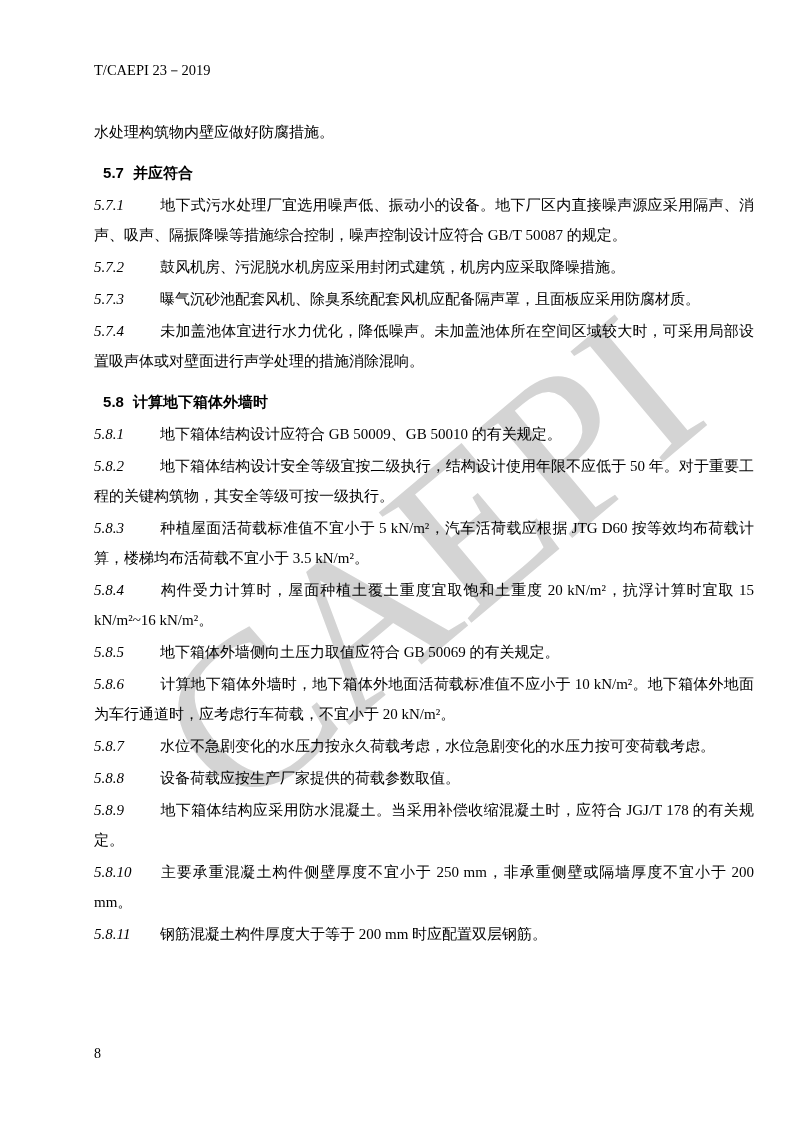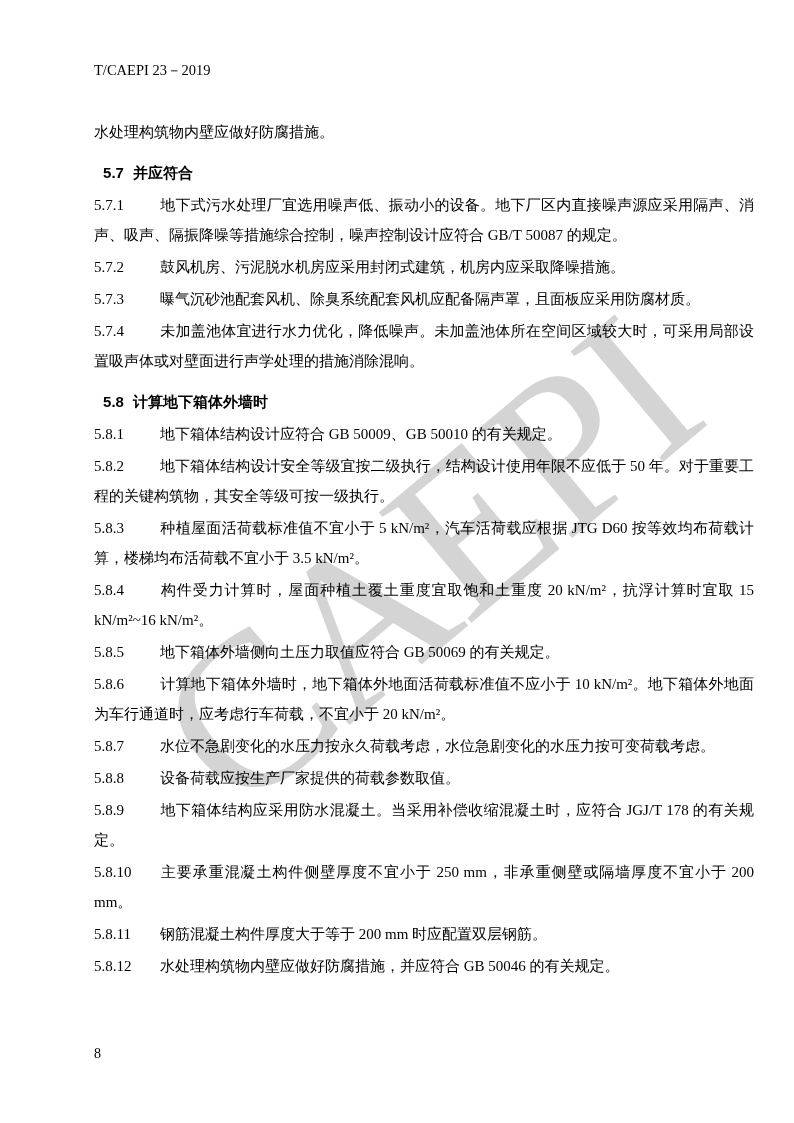--- a/index.html
+++ b/index.html
@@ -40,21 +40,21 @@
     top: 117px;
     width: 660px;
     z-index: 1;
   }
   .para {
     font-size: 15px;
     line-height: 30px;
     margin: 0 0 2px 0;
     text-align: justify;
   }
-  .para .num { display: inline-block; width: 66px; vertical-align: baseline; }
+  .para .num { display: inline-block; width: 66px; vertical-align: baseline; font-style: italic; }
   .heading {
     font-family: "Liberation Sans", "DejaVu Sans", sans-serif;
     font-weight: bold;
     font-size: 15px;
     line-height: 30px;
     margin: 11px 0 2px 0;
   }
   .heading .num { display: inline-block; width: 39px; text-align: center; }
   .page-number {
     position: absolute;
@@ -85,17 +85,16 @@
       <div class="para"><span class="num">5.8.2</span><span class="txt">地下箱体结构设计安全等级宜按二级执行，结构设计使用年限不应低于 50 年。对于重要工程的关键构筑物，其安全等级可按一级执行。</span></div>
       <div class="para"><span class="num">5.8.3</span><span class="txt">种植屋面活荷载标准值不宜小于 5 kN/m²，汽车活荷载应根据 JTG D60 按等效均布荷载计算，楼梯均布活荷载不宜小于 3.5 kN/m²。</span></div>
       <div class="para"><span class="num">5.8.4</span><span class="txt">构件受力计算时，屋面种植土覆土重度宜取饱和土重度 20 kN/m²，抗浮计算时宜取 15 kN/m²~16 kN/m²。</span></div>
       <div class="para"><span class="num">5.8.5</span><span class="txt">地下箱体外墙侧向土压力取值应符合 GB 50069 的有关规定。</span></div>
       <div class="para"><span class="num">5.8.6</span><span class="txt">计算地下箱体外墙时，地下箱体外地面活荷载标准值不应小于 10 kN/m²。地下箱体外地面为车行通道时，应考虑行车荷载，不宜小于 20 kN/m²。</span></div>
       <div class="para"><span class="num">5.8.7</span><span class="txt">水位不急剧变化的水压力按永久荷载考虑，水位急剧变化的水压力按可变荷载考虑。</span></div>
       <div class="para"><span class="num">5.8.8</span><span class="txt">设备荷载应按生产厂家提供的荷载参数取值。</span></div>
       <div class="para"><span class="num">5.8.9</span><span class="txt">地下箱体结构应采用防水混凝土。当采用补偿收缩混凝土时，应符合 JGJ/T 178 的有关规定。</span></div>
       <div class="para"><span class="num">5.8.10</span><span class="txt">主要承重混凝土构件侧壁厚度不宜小于 250 mm，非承重侧壁或隔墙厚度不宜小于 200 mm。</span></div>
       <div class="para"><span class="num">5.8.11</span><span class="txt">钢筋混凝土构件厚度大于等于 200 mm 时应配置双层钢筋。</span></div>
-      <div class="para"><span class="num">5.8.12</span><span class="txt">水处理构筑物内壁应做好防腐措施，并应符合 GB 50046 的有关规定。</span></div>
     </div>
 
   <div class="page-number">8</div>
 </div>
 
 </body></html>

